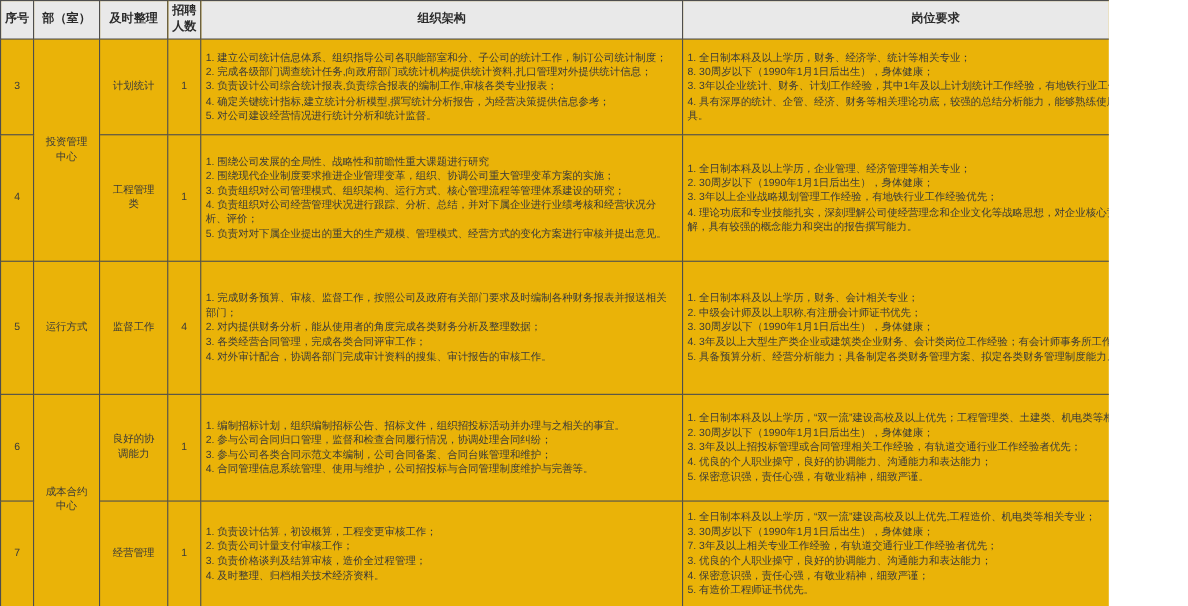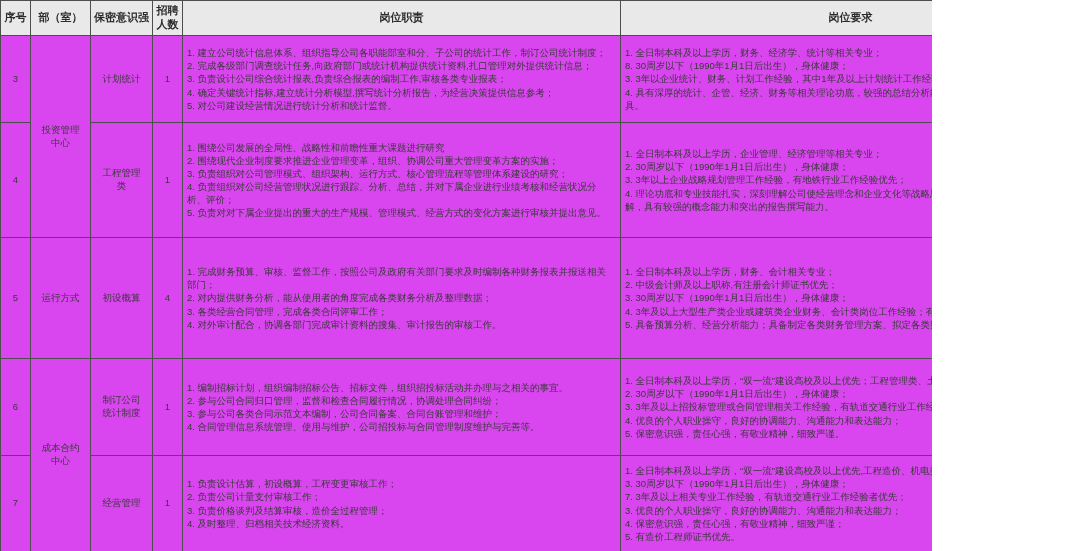--- a/index.html
+++ b/index.html
@@ -2,24 +2,24 @@
 <html><head>
 <meta charset="utf-8">
 <style>
   html, body {
     margin: 0;
     padding: 0;
     background: #ffffff;
     font-family: "Liberation Sans", sans-serif;
   }
   .page {
-    width: 932px;
+    width: 1008px;
     height: 551px;
     overflow: hidden;
-    background: #d946ef;
+    background: #eab308;
     box-sizing: border-box;
   }
   table.recruit {
     width: 1080px;
     height: 551px;
     border-collapse: collapse;
     table-layout: fixed;
     color: #3a3a3a;
   }
   table.recruit th,
@@ -69,23 +69,23 @@
       <col style="width:60px">
       <col style="width:62px">
       <col style="width:30px">
       <col style="width:438px">
       <col style="width:460px">
     </colgroup>
     <thead>
       <tr class="header-row">
         <th>序号</th>
         <th>部（室）</th>
-        <th>保密意识强</th>
+        <th>及时整理</th>
         <th>招聘人数</th>
-        <th>岗位职责</th>
+        <th>组织架构</th>
         <th>岗位要求</th>
       </tr>
     </thead>
     <tbody>
       <tr style="height:87px;">
         <td class="center">3</td>
         <td class="center" rowspan="2">投资管理中心</td>
         <td class="center">计划统计</td>
         <td class="center count">1</td>
         <td class="text">1. 建立公司统计信息体系、组织指导公司各职能部室和分、子公司的统计工作，制订公司统计制度；
@@ -108,36 +108,36 @@
 4. 负责组织对公司经营管理状况进行跟踪、分析、总结，并对下属企业进行业绩考核和经营状况分析、评价；
 5. 负责对对下属企业提出的重大的生产规模、管理模式、经营方式的变化方案进行审核并提出意见。</td>
         <td class="text">1. 全日制本科及以上学历，企业管理、经济管理等相关专业；
 2. 30周岁以下（1990年1月1日后出生），身体健康；
 3. 3年以上企业战略规划管理工作经验，有地铁行业工作经验优先；
 4. 理论功底和专业技能扎实，深刻理解公司使经营理念和企业文化等战略思想，对企业核心竞争力有独到见解，具有较强的概念能力和突出的报告撰写能力。</td>
       </tr>
       <tr style="height:121px;">
         <td class="center">5</td>
         <td class="center">运行方式</td>
-        <td class="center">初设概算</td>
+        <td class="center">监督工作</td>
         <td class="center count">4</td>
         <td class="text">1. 完成财务预算、审核、监督工作，按照公司及政府有关部门要求及时编制各种财务报表并报送相关部门；
 2. 对内提供财务分析，能从使用者的角度完成各类财务分析及整理数据；
 3. 各类经营合同管理，完成各类合同评审工作；
 4. 对外审计配合，协调各部门完成审计资料的搜集、审计报告的审核工作。</td>
         <td class="text">1. 全日制本科及以上学历，财务、会计相关专业；
 2. 中级会计师及以上职称,有注册会计师证书优先；
 3. 30周岁以下（1990年1月1日后出生），身体健康；
 4. 3年及以上大型生产类企业或建筑类企业财务、会计类岗位工作经验；有会计师事务所工作经验优先；
 5. 具备预算分析、经营分析能力；具备制定各类财务管理方案、拟定各类财务管理制度能力。</td>
       </tr>
       <tr style="height:97px;">
         <td class="center">6</td>
         <td class="center" rowspan="2">成本合约中心</td>
-        <td class="center">制订公司统计制度</td>
+        <td class="center">良好的协调能力</td>
         <td class="center count">1</td>
         <td class="text">1. 编制招标计划，组织编制招标公告、招标文件，组织招投标活动并办理与之相关的事宜。
 2. 参与公司合同归口管理，监督和检查合同履行情况，协调处理合同纠纷；
 3. 参与公司各类合同示范文本编制，公司合同备案、合同台账管理和维护；
 4. 合同管理信息系统管理、使用与维护，公司招投标与合同管理制度维护与完善等。</td>
         <td class="text">1. 全日制本科及以上学历，“双一流”建设高校及以上优先；工程管理类、土建类、机电类等相关专业；
 2. 30周岁以下（1990年1月1日后出生），身体健康；
 3. 3年及以上招投标管理或合同管理相关工作经验，有轨道交通行业工作经验者优先；
 4. 优良的个人职业操守，良好的协调能力、沟通能力和表达能力；
 5. 保密意识强，责任心强，有敬业精神，细致严谨。</td>

